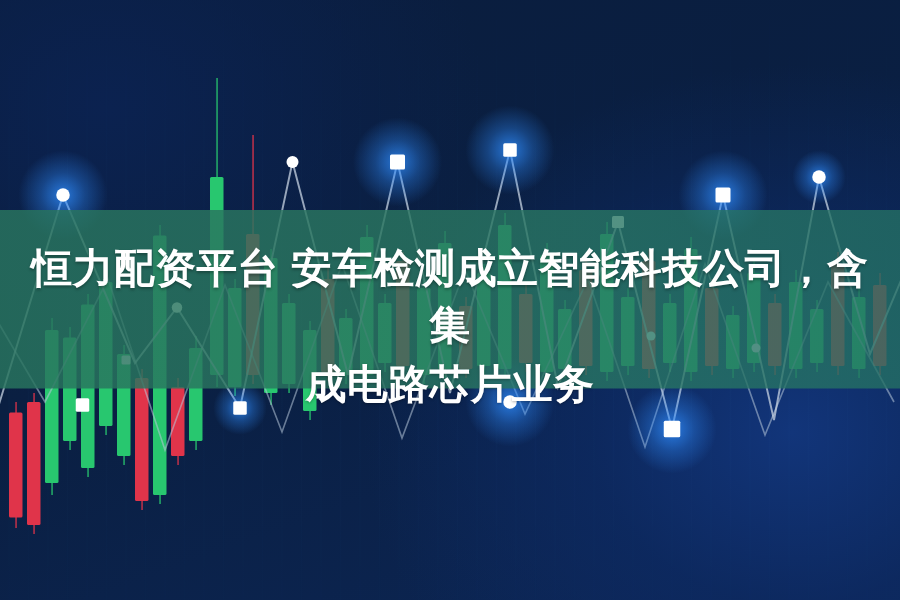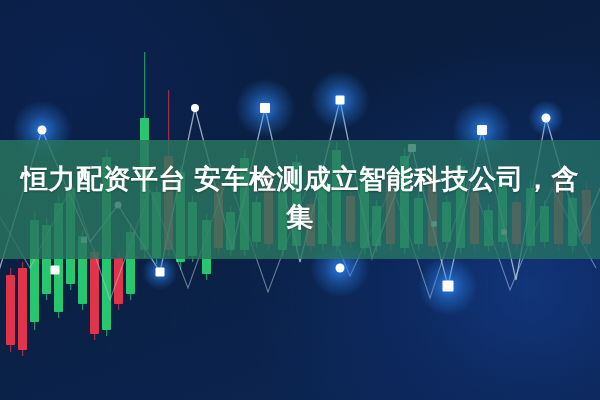--- a/index.html
+++ b/index.html
@@ -333,15 +333,16 @@
       <div class="node sq" style="left: 84px; top: 240px; width: 6px; height: 6px; background: rgb(255, 255, 255);"></div>
       <div class="node sq" style="left: 296px; top: 212px; width: 6px; height: 6px; background: rgb(255, 255, 255);"></div>
       <div class="node ci" style="left: 434px; top: 224px; width: 6px; height: 6px; background: rgb(255, 255, 255);"></div>
       <div class="node ci" style="left: 504px; top: 232px; width: 6px; height: 6px; background: rgb(255, 255, 255);"></div>
     </div>
 
   <div class="green-band tint" id="band" style="top: 140px; height: 119px;"></div>
 
   <div class="headline" id="headline" style="font-size: 27px; top: 160px;">
     <span>恒力配资平台 安车检测成立智能科技公司，含集</span><br>
+    <span>成电路芯片业务</span>
   </div>
 
 </div>
 
 </body></html>

